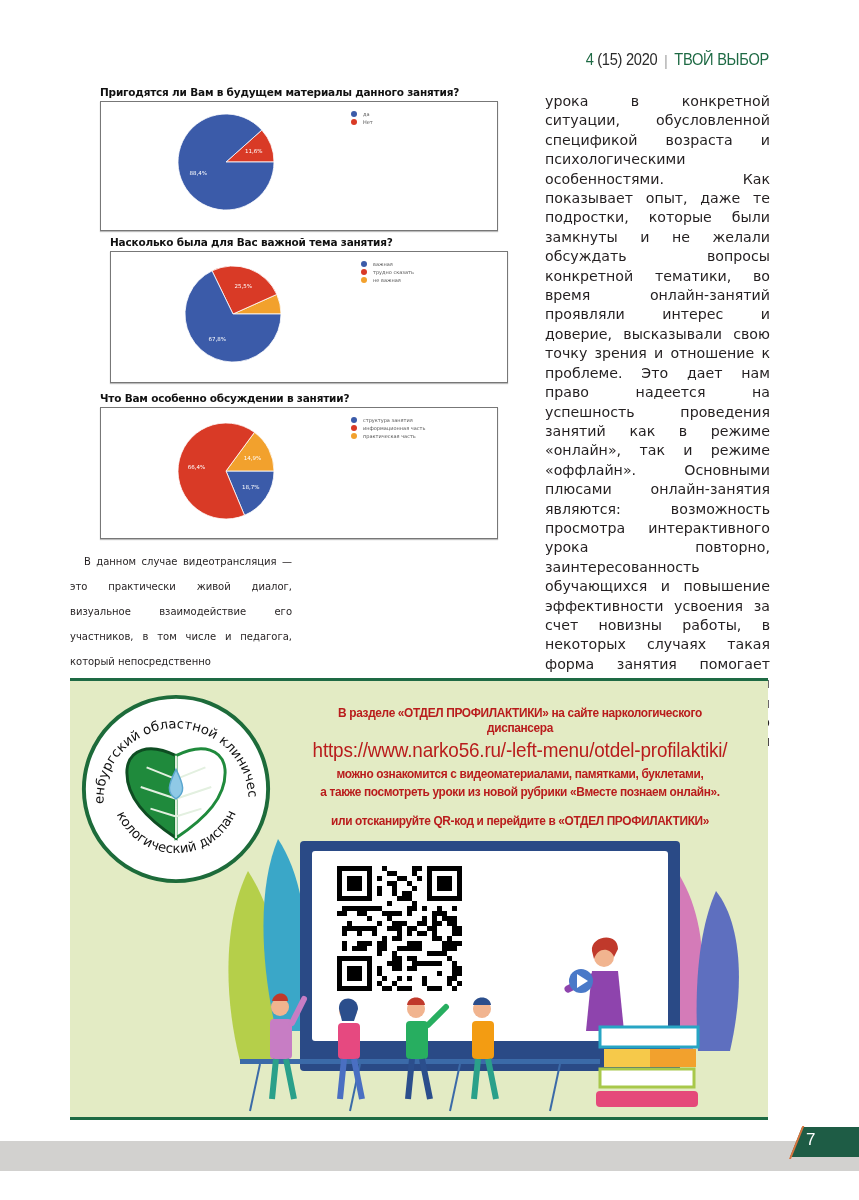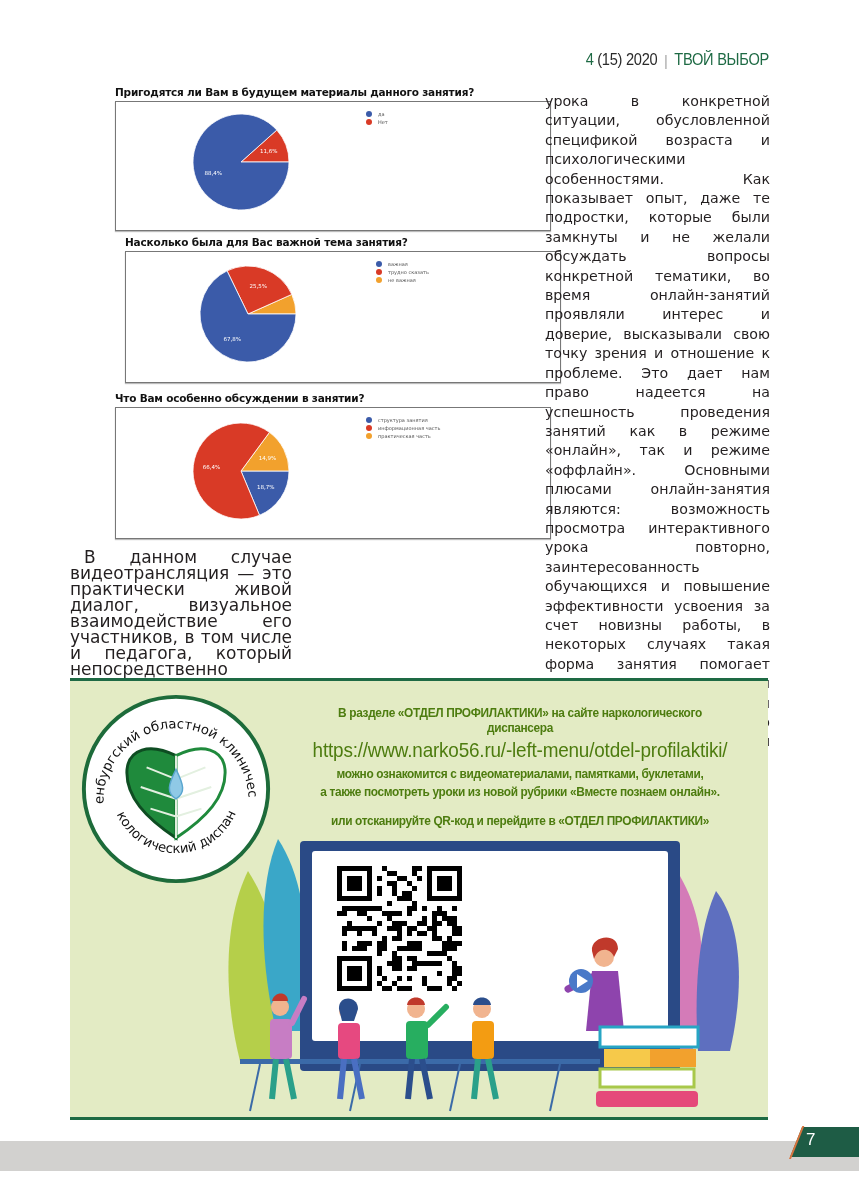--- a/index.html
+++ b/index.html
@@ -9,50 +9,50 @@
   }
   .header {
     position: absolute; top: 50px; right: 90px; font-family: "Liberation Sans", sans-serif;
     font-size: 17px; letter-spacing: -0.3px; display: flex; align-items: center; transform: scaleX(0.86); transform-origin: right center;
   }
   .header .issue-num { color: #1e6a44; }
   .header .issue-rest { color: #2a2a2a; margin-left: 4px; }
   .header .sep { color: #9a9a9a; margin: 0 8px; font-size: 15px; }
   .header .mag { color: #1e6a44; }
 
-  .chart-block { position: absolute; left: 100px; width: 436px; margin-left: 15px; }
+  .chart-block { position: absolute; left: 100px; width: 398px; }
   .chart-title {
     font-family: "DejaVu Sans", sans-serif; font-weight: bold; font-size: 10.5px;
     color: #111; letter-spacing: -0.2px; white-space: nowrap; margin-bottom: 3px;
   }
   .chart-box {
     border: 1.5px solid #777; background: #fff; position: relative; height: 120px;
     box-shadow: 0 1px 1px #bbb;
   }
   .chart-box svg { position: absolute; left: 0; top: 0; }
   .legend { position: absolute; left: 250px; top: 8px; font-size: 5px; color: #555; font-family: "DejaVu Sans", sans-serif; }
   .legend-item { display: flex; align-items: center; height: 8px; }
   .legend-dot { width: 6px; height: 6px; border-radius: 50%; margin-right: 6px; }
 
   .col-right {
     position: absolute; left: 545px; top: 92px; width: 225px;
     font-size: 14.2px; line-height: 19.4px; color: #231f20; text-align: justify;
   }
   .col-right p { margin: 0; }
   .bottom-cols { position: absolute; top: 549px; left: 70px; width: 460px; display: flex; gap: 16px; }
-  .bottom-cols .col { width: 222px; font-size: 17px; line-height: 16px; text-align: justify; }
+  .bottom-cols .col { width: 222px; font-size: 10px; line-height: 25px; text-align: justify; }
   .bottom-cols .col p { margin: 0; }
   .indent { text-indent: 14px; }
 
   .banner {
     position: absolute; left: 70px; top: 678px; width: 698px; height: 436px;
     background: #e3ebc4; border-top: 3px solid #1e6a44; border-bottom: 3px solid #1e6a44; overflow: hidden;
   }
   .banner-text {
-    position: absolute; left: 210px; top: 24px; width: 480px; text-align: center; color: #4d7c0f;
+    position: absolute; left: 210px; top: 24px; width: 480px; text-align: center; color: #b91c1c;
     font-family: "Liberation Sans", sans-serif;
   }
   .bt-line1 { font-size: 13.5px; font-weight: bold; letter-spacing: -0.4px; transform: scaleX(0.88); }
   .bt-url { font-size: 21px; margin-top: 3px; letter-spacing: -0.2px; transform: scaleX(0.9); }
   .bt-line3 { font-size: 13.5px; font-weight: bold; margin-top: 4px; letter-spacing: -0.4px; transform: scaleX(0.88); }
   .bt-line4 { font-size: 13.5px; font-weight: bold; margin-top: 3px; letter-spacing: -0.4px; transform: scaleX(0.88); }
   .bt-line5 { font-size: 13.5px; font-weight: bold; margin-top: 14px; letter-spacing: -0.4px; transform: scaleX(0.88); }
 
   .logo { position: absolute; left: 8px; top: 10px; width: 196px; height: 196px; }
   .illus { position: absolute; left: 150px; top: 150px; width: 548px; height: 286px; }

